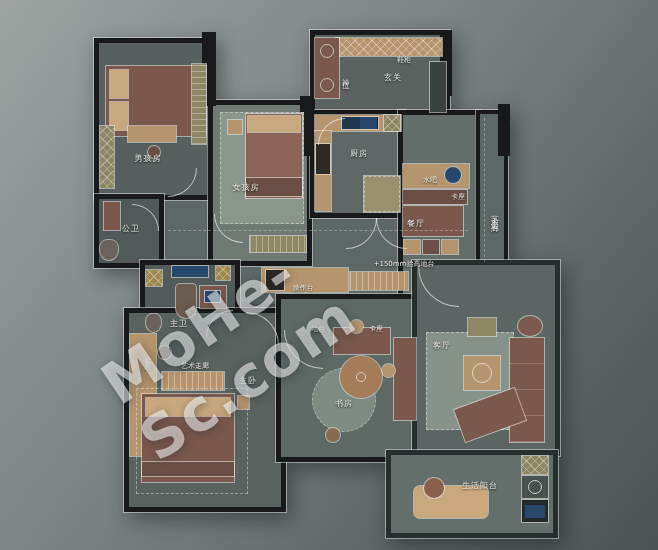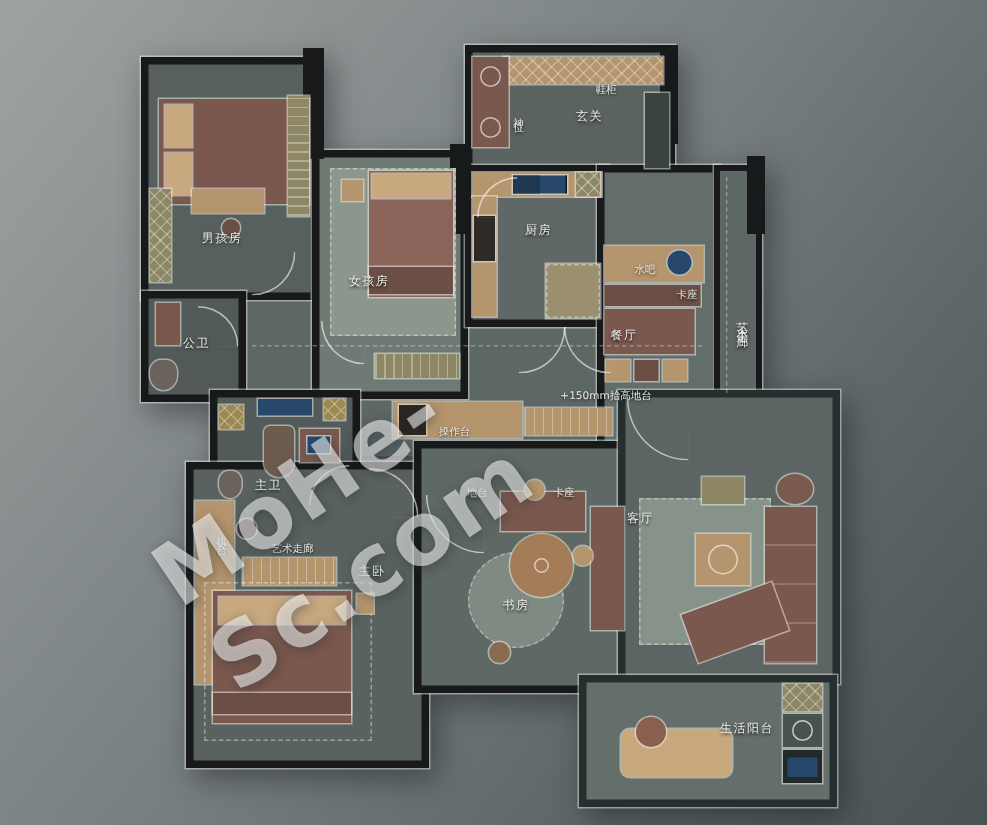--- a/index.html
+++ b/index.html
@@ -180,19 +180,19 @@
     <div class="lbl" style="left:131px;top:229px">公卫</div>
     <div class="lbl" style="left:179px;top:324px">主卫</div>
     <div class="lbl s v" style="left:147px;top:356px">梳妆台</div>
     <div class="lbl s" style="left:195px;top:366px">艺术走廊</div>
     <div class="lbl" style="left:248px;top:381px">主卧</div>
     <div class="lbl" style="left:344px;top:404px">书房</div>
     <div class="lbl s" style="left:318px;top:329px">地台</div>
     <div class="lbl s" style="left:376px;top:329px">卡座</div>
     <div class="lbl s" style="left:303px;top:288px">操作台</div>
     <div class="lbl s" style="left:404px;top:264px">+150mm抬高地台</div>
-    <div class="lbl" style="left:427px;top:346px">客厅</div>
-    <div class="lbl" style="left:498px;top:486px">生活阳台</div>
+    <div class="lbl" style="left:442px;top:346px">客厅</div>
+    <div class="lbl" style="left:480px;top:486px">生活阳台</div>
 
   </div>
 
   <div class="wm">MoHe-Sc.com</div>
 </div>
 
 </body></html>

